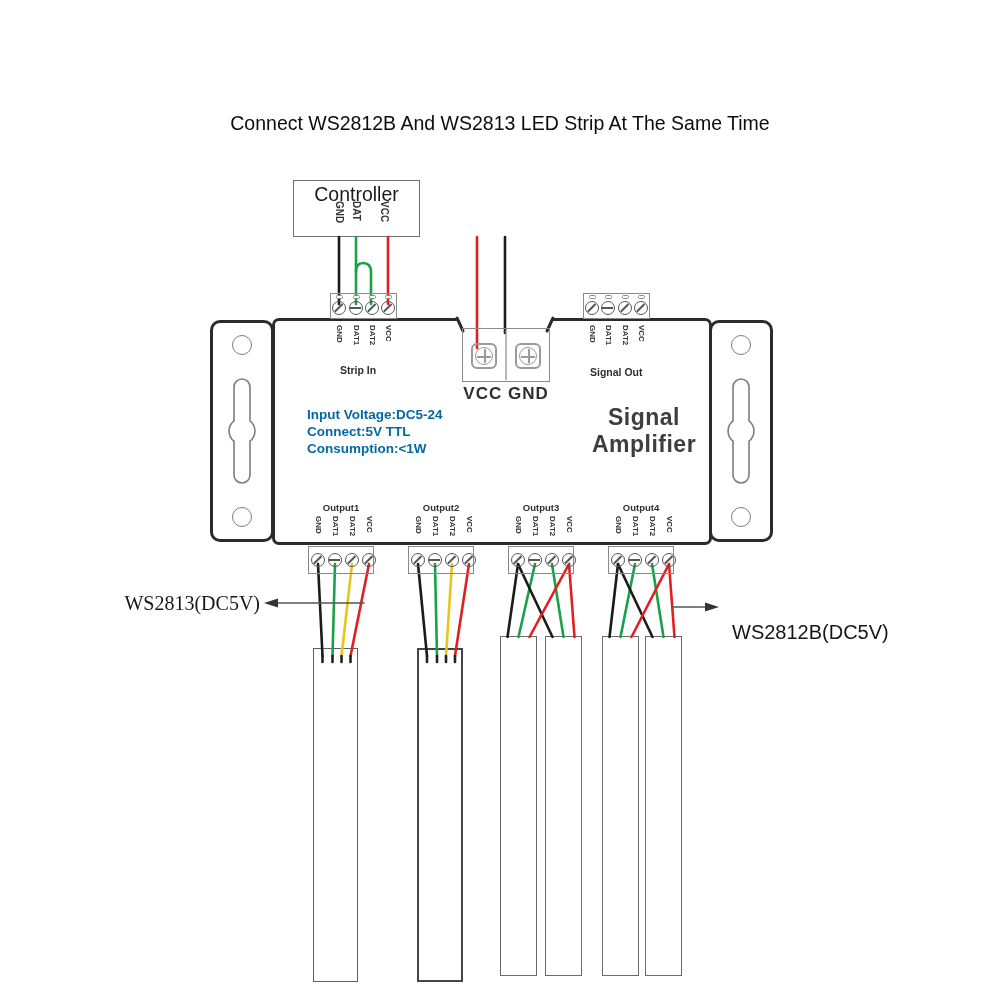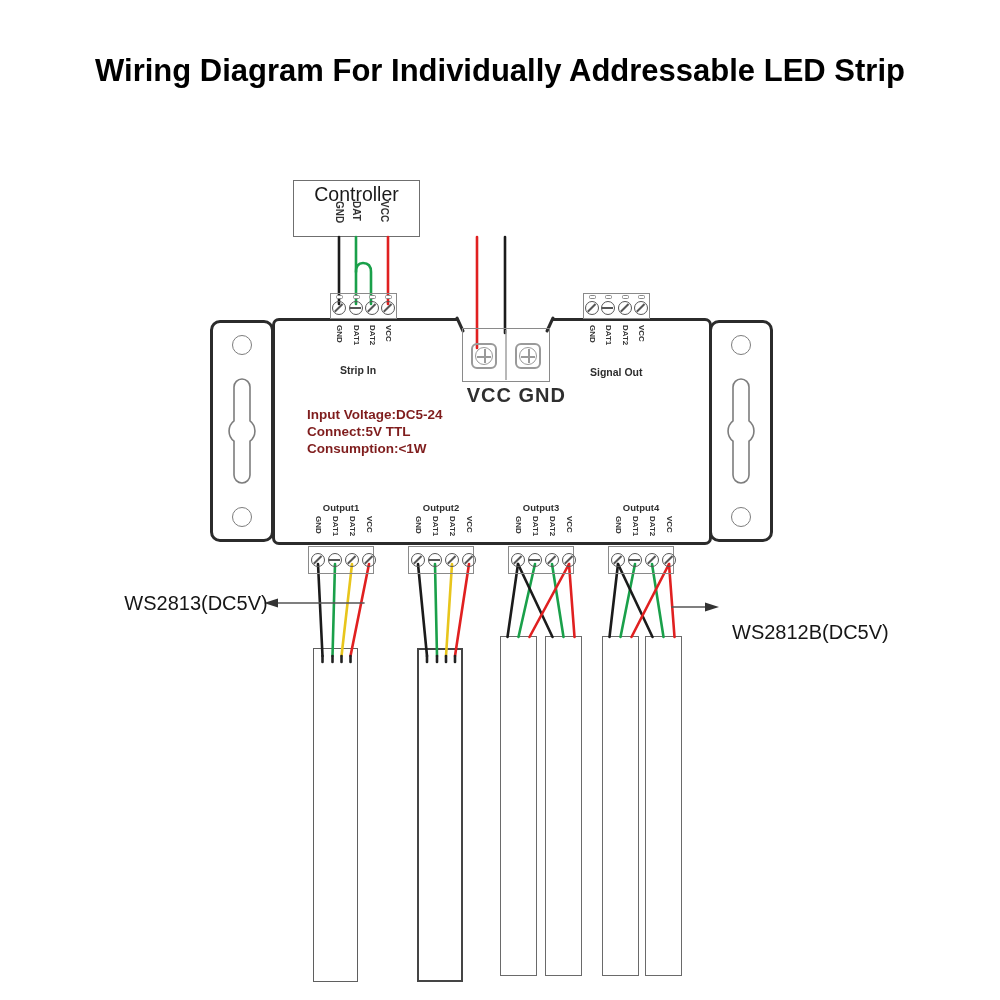--- a/index.html
+++ b/index.html
@@ -25,72 +25,76 @@
     position:absolute;top:320px;width:64px;height:222px;box-sizing:border-box;
     border:3px solid #2b2b2b;border-radius:10px;background:#fff;
   }
   #ear-left{left:210px;} #ear-right{left:709px;}
   #amp-body{
     position:absolute;left:272px;top:318px;width:440px;height:227px;box-sizing:border-box;
     border:3px solid #2b2b2b;border-radius:7px;background:#fff;z-index:1;
   }
   .hole{position:absolute;width:20px;height:20px;border:1.6px solid #7d7d7d;border-radius:50%;background:#fff;box-sizing:border-box;z-index:2;}
   #svg-layer{position:absolute;left:0;top:0;z-index:2;}
-  .specs{position:absolute;left:307px;top:406px;font-size:13.5px;font-weight:700;color:#7f1d1d;line-height:17px;z-index:3;}
+  .specs{position:absolute;left:307px;top:406px;font-size:13.5px;font-weight:700;color:#0369a1;line-height:17px;z-index:3;}
   .model{position:absolute;left:400px;top:399px;width:195px;text-align:center;font-size:57px;font-weight:700;color:#383838;z-index:3;}
   .prodname{position:absolute;left:583px;top:404px;width:122px;text-align:center;font-size:23px;font-weight:600;color:#3d3d3d;line-height:27px;letter-spacing:.5px;z-index:3;}
   .tblock{position:absolute;border:1.6px solid #8a8a8a;box-sizing:border-box;background:transparent;z-index:3;}
   .screw{position:absolute;width:14px;height:14px;border:1.5px solid #565656;border-radius:50%;box-sizing:border-box;z-index:4;background:transparent;}
   .screw .slash{position:absolute;left:0px;top:5px;width:11px;height:1.6px;background:#565656;}
   .pinlab{position:absolute;font-size:8px;font-weight:700;color:#333;white-space:nowrap;z-index:4;line-height:10px;}
   .iolab{position:absolute;font-size:10.5px;font-weight:700;color:#2e2e2e;z-index:4;white-space:nowrap;}
   .outlab{position:absolute;font-size:9.5px;font-weight:700;color:#2e2e2e;text-align:center;z-index:4;}
-  .midlab{position:absolute;font-size:20px;font-weight:700;color:#2f2f2f;letter-spacing:1px;text-align:right;z-index:4;}
+  .midlab{position:absolute;font-size:17px;font-weight:700;color:#2f2f2f;letter-spacing:1px;text-align:center;z-index:4;}
   .midscrew{position:absolute;width:26px;height:26px;border:2px solid #9a9a9a;border-radius:6px;box-sizing:border-box;z-index:4;}
   .midscrew .circ{position:absolute;left:2px;top:2px;width:18px;height:18px;border:1.8px solid #9a9a9a;border-radius:50%;box-sizing:border-box;}
   .midscrew .hl{position:absolute;left:4px;top:11px;width:14px;height:1.8px;background:#9a9a9a;}
   .midscrew .vl{position:absolute;left:11px;top:4px;width:1.8px;height:14px;background:#9a9a9a;}
   .strip{position:absolute;background:#fff;box-sizing:border-box;z-index:1;}
   .led{position:absolute;box-sizing:border-box;background:#fff;}
   .tick{position:absolute;width:2px;background:#4a4a4a;}
   .ann{position:absolute;font-size:20px;color:#161616;white-space:nowrap;z-index:3;}
   .wirehole{position:absolute;width:7px;height:4px;border:1.2px solid #8a8a8a;border-radius:1.5px;box-sizing:border-box;z-index:4;background:#fff;}
 </style>
 </head>
 <body>
 
 <div id="stage">
 
-  <div class="title">Wiring Diagram For Individually Addressable LED Strip</div>
+  <div class="subtitle">Connect WS2812B And WS2813 LED Strip At The Same Time</div>
 
   <div class="srcbox" id="controller-box">
     <span>Controller</span>
   </div>
 
   <div class="ear" id="ear-left"></div>
   <div class="ear" id="ear-right"></div>
 
   <div class="hole" style="left:232px;top:335px;"></div>
   <div class="hole" style="left:232px;top:507px;"></div>
   <div class="hole" style="left:731px;top:335px;"></div>
   <div class="hole" style="left:731px;top:507px;"></div>
 
   <div id="amp-body"></div>
 
   <div class="specs">
     <div>Input Voltage:DC5-24</div>
     <div>Connect:5V TTL</div>
     <div>Consumption:&lt;1W</div>
   </div>
+  <div class="prodname">
+    <div>Signal</div>
+    <div>Amplifier</div>
+  </div>
 
   <div class="midlab" style="left:446px;top:384px;width:120px;">VCC GND</div>
   <div class="iolab" style="left:340px;top:364px;">Strip In</div>
   <div class="iolab" style="left:590px;top:366px;">Signal Out</div>
 
-  <div class="ann" style="left:116px;top:592px;width:160px;text-align:center;">WS2813(DC5V)</div>
+  <div class="ann" style="left:100px;top:592px;width:160px;text-align:right;font-family:Liberation Serif, serif;">WS2813(DC5V)</div>
   <div class="ann" style="left:732px;top:621px;">WS2812B(DC5V)</div>
 
   <svg id="svg-layer" width="1000" height="1000">
       <path d="M 234 387 A 8 8 0 0 1 250 387 L 250 420.8
              A 13 13 0 0 1 250 441.2 L 250 475 A 8 8 0 0 1 234 475
              L 234 441.2 A 13 13 0 0 1 234 420.8 Z" fill="#fff" stroke="#7d7d7d" stroke-width="1.6"></path>
       <path d="M 733 387 A 8 8 0 0 1 749 387 L 749 420.8
              A 13 13 0 0 1 749 441.2 L 749 475 A 8 8 0 0 1 733 475
              L 733 441.2 A 13 13 0 0 1 733 420.8 Z" fill="#fff" stroke="#7d7d7d" stroke-width="1.6"></path>
       <rect x="458" y="314" width="94" height="9" fill="#fff"></rect>

